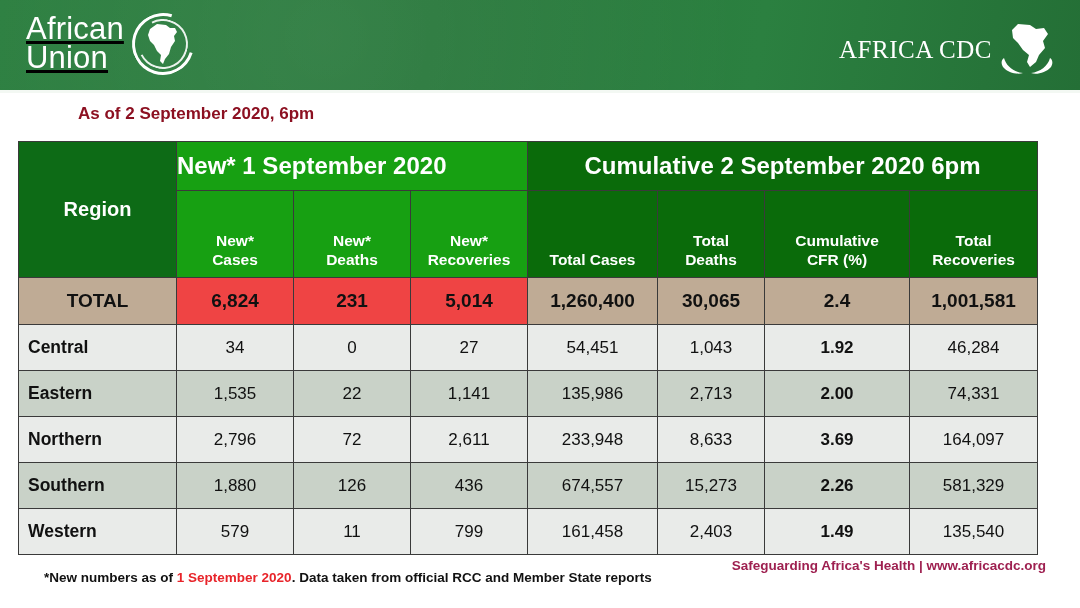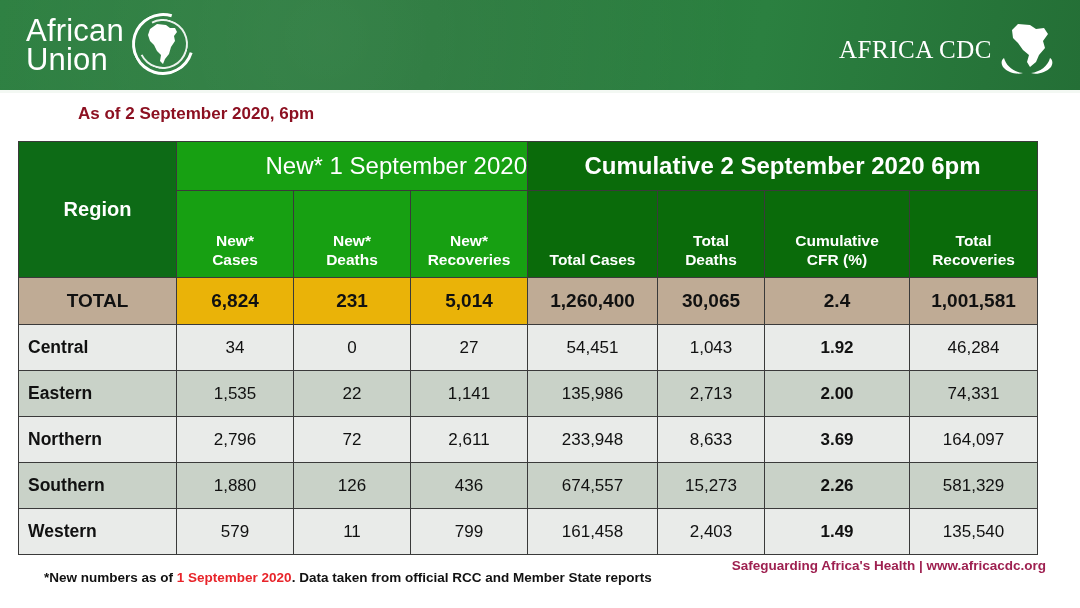--- a/index.html
+++ b/index.html
@@ -22,21 +22,21 @@
     display: flex; align-items: center;
   }
   .banner-bottom-edge {
     position:absolute; left:0; bottom:0; width:1080px; height:3px;
     background:#f3f8f3;
   }
 
   
   .au-logo {
     position: absolute; left: 26px; top: 13px;
-    display: flex; align-items: flex-end; gap: 6px;
+    display: flex; align-items: center; gap: 6px; text-decoration: underline;
   }
   .au-words {
     color: #ffffff; line-height: 0.93;
     font-size: 31px; font-weight: 400; letter-spacing: 0.2px;
   }
   .au-words .l2 { display:block; }
   .au-emblem {
     position: relative; width: 62px; height: 62px; margin-left: 2px;
   }
   .au-emblem .ring {
@@ -105,22 +105,22 @@
   col.c-cfr    { width: 145px; }
   col.c-tr     { width: 128px; }
 
   .h-region {
     background: #0d6b16;
     color:#ffffff; font-size: 20px; font-weight: bold;
     text-align:center; vertical-align: middle;
   }
   .h-group-new {
     background: #17a012;
-    color:#ffffff; font-size: 24px; font-weight: normal;
-    text-align:right; height: 49px;
+    color:#ffffff; font-size: 24px; font-weight: bold;
+    text-align:left; height: 49px;
   }
   .h-group-cum {
     background: #0a6b0a;
     color:#ffffff; font-size: 24px; font-weight: bold;
     text-align:center; height: 49px;
   }
   .h-sub-new {
     background: #17a012;
     color:#ffffff; font-size: 15.5px; font-weight: bold;
     text-align:center; vertical-align: bottom;
@@ -128,21 +128,21 @@
   }
   .h-sub-cum {
     background: #0a6b0a;
     color:#ffffff; font-size: 15.5px; font-weight: bold;
     text-align:center; vertical-align: bottom;
     height: 87px; padding-bottom: 7px; line-height: 1.22;
   }
 
   tr.total-row td { height: 47px; font-size: 19px; font-weight: bold; color:#111; }
   td.total-label { background:#bfab95; text-align:center; }
-  td.total-val   { background:#eab308; text-align:center; }
+  td.total-val   { background:#ef4444; text-align:center; }
   td.total-val.cum { background:#bfab95; }
 
   tr.data-row td { height: 46px; font-size: 17px; color: #111; }
   tr.data-row td.region-cell {
     text-align:left; padding-left: 9px; font-weight: bold; font-size: 17.5px;
   }
   tr.data-row td.val { text-align:center; }
   tr.data-row td.val.cfr { font-weight: bold; }
 
   tr.odd td  { background:#e9ebe9; }

